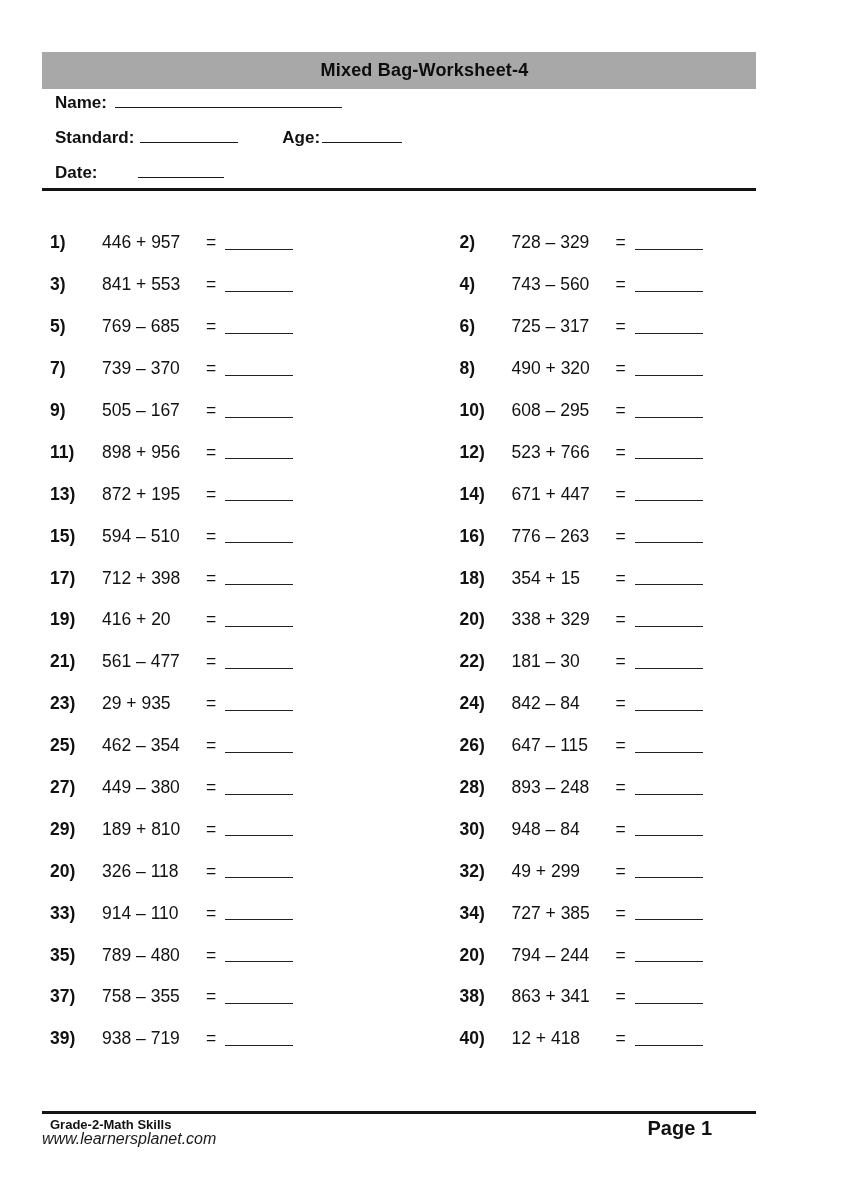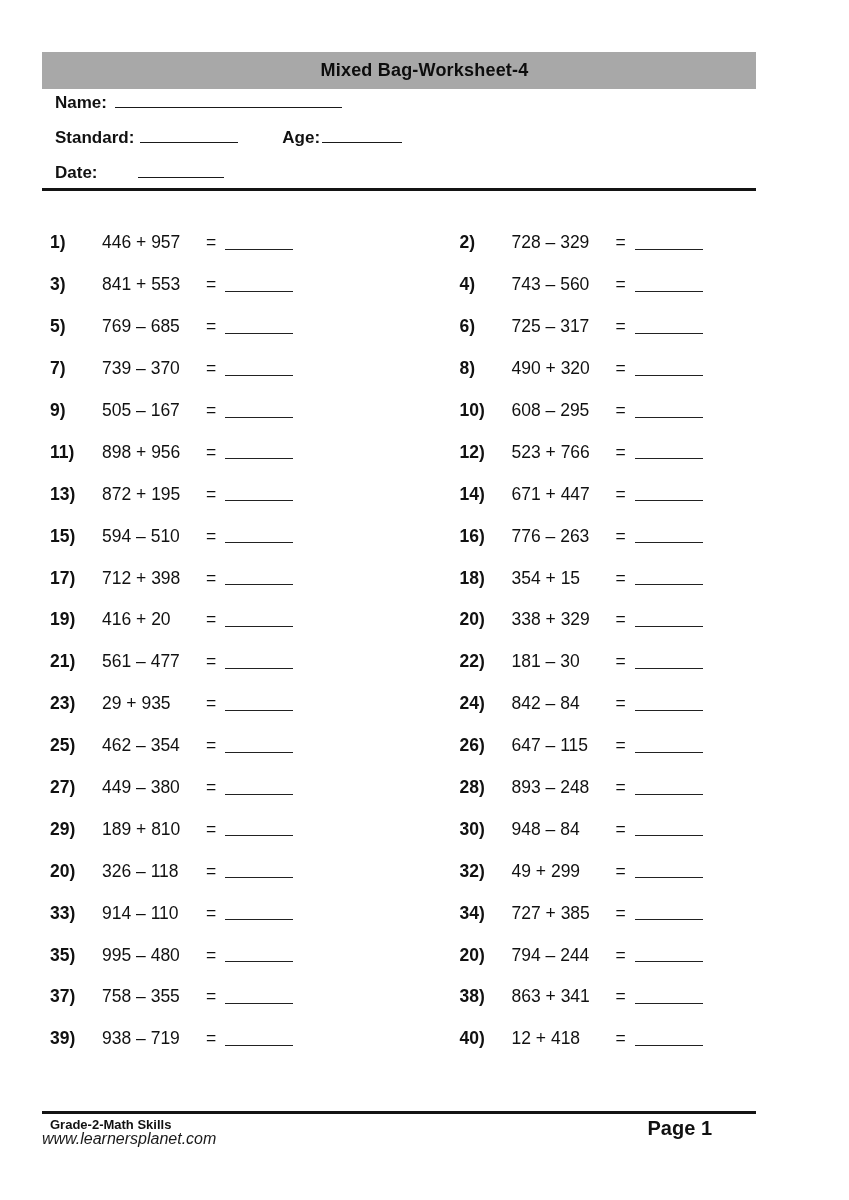--- a/index.html
+++ b/index.html
@@ -281,21 +281,21 @@
         <span class="pblank"></span>
       </div>
       <div class="prob right">
         <span class="pnum">34)</span>
         <span class="pexpr">727 + 385</span>
         <span class="peq">=</span>
         <span class="pblank"></span>
       </div>
       <div class="prob left">
         <span class="pnum">35)</span>
-        <span class="pexpr">995 – 480</span>
+        <span class="pexpr">789 – 480</span>
         <span class="peq">=</span>
         <span class="pblank"></span>
       </div>
       <div class="prob right">
         <span class="pnum">20)</span>
         <span class="pexpr">794 – 244</span>
         <span class="peq">=</span>
         <span class="pblank"></span>
       </div>
       <div class="prob left">

